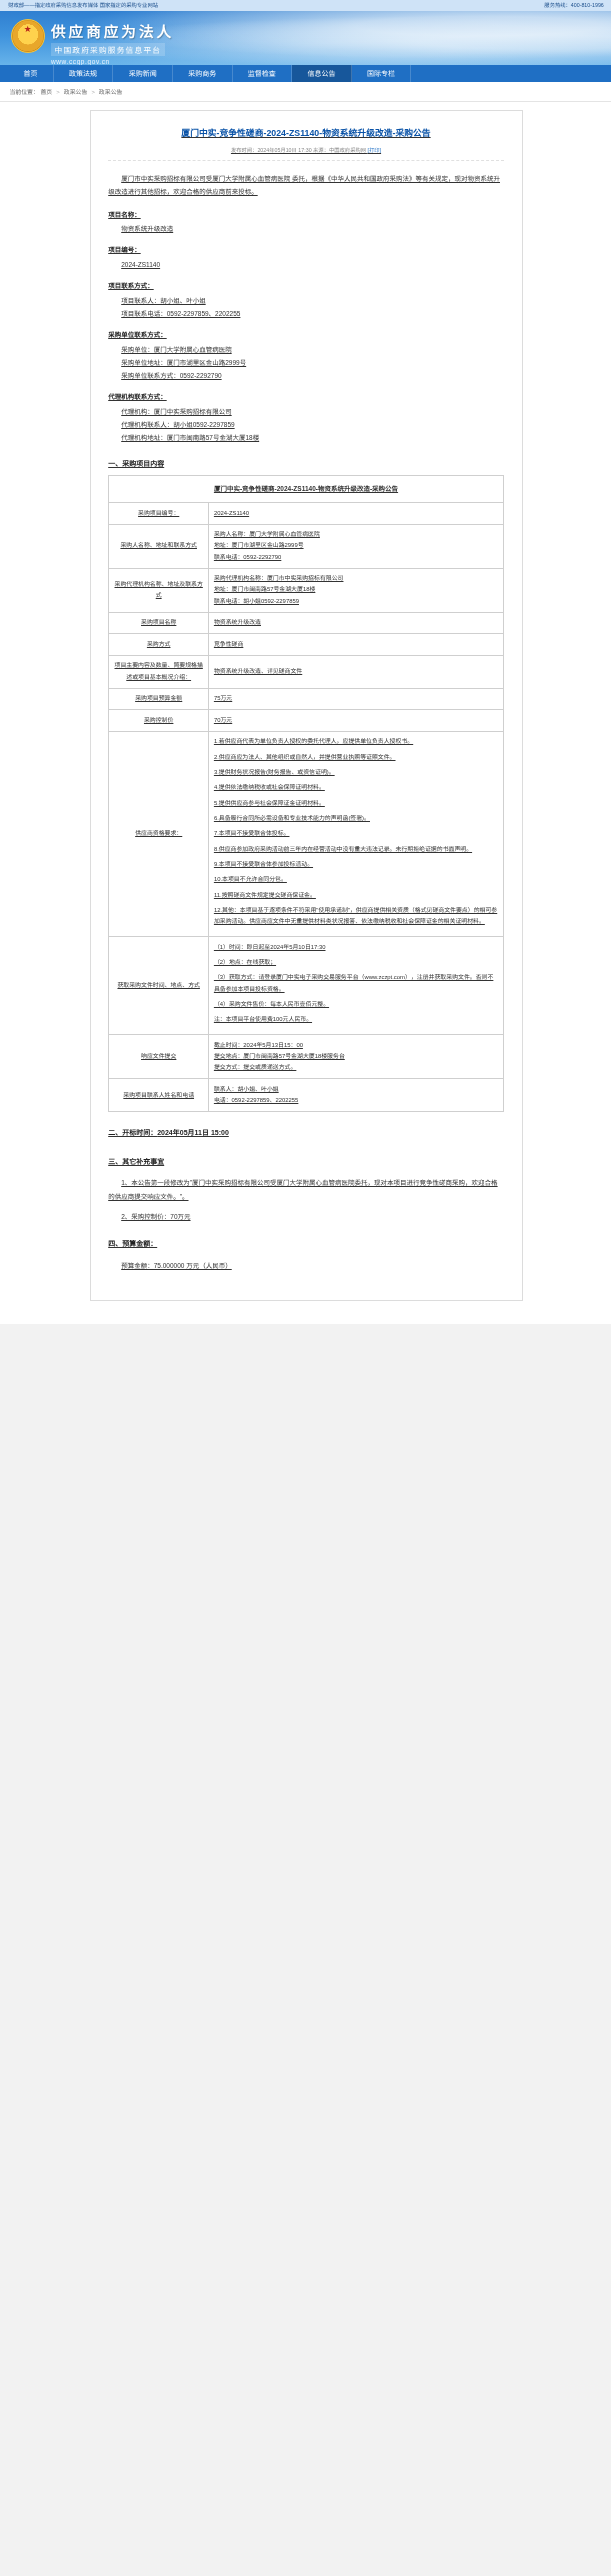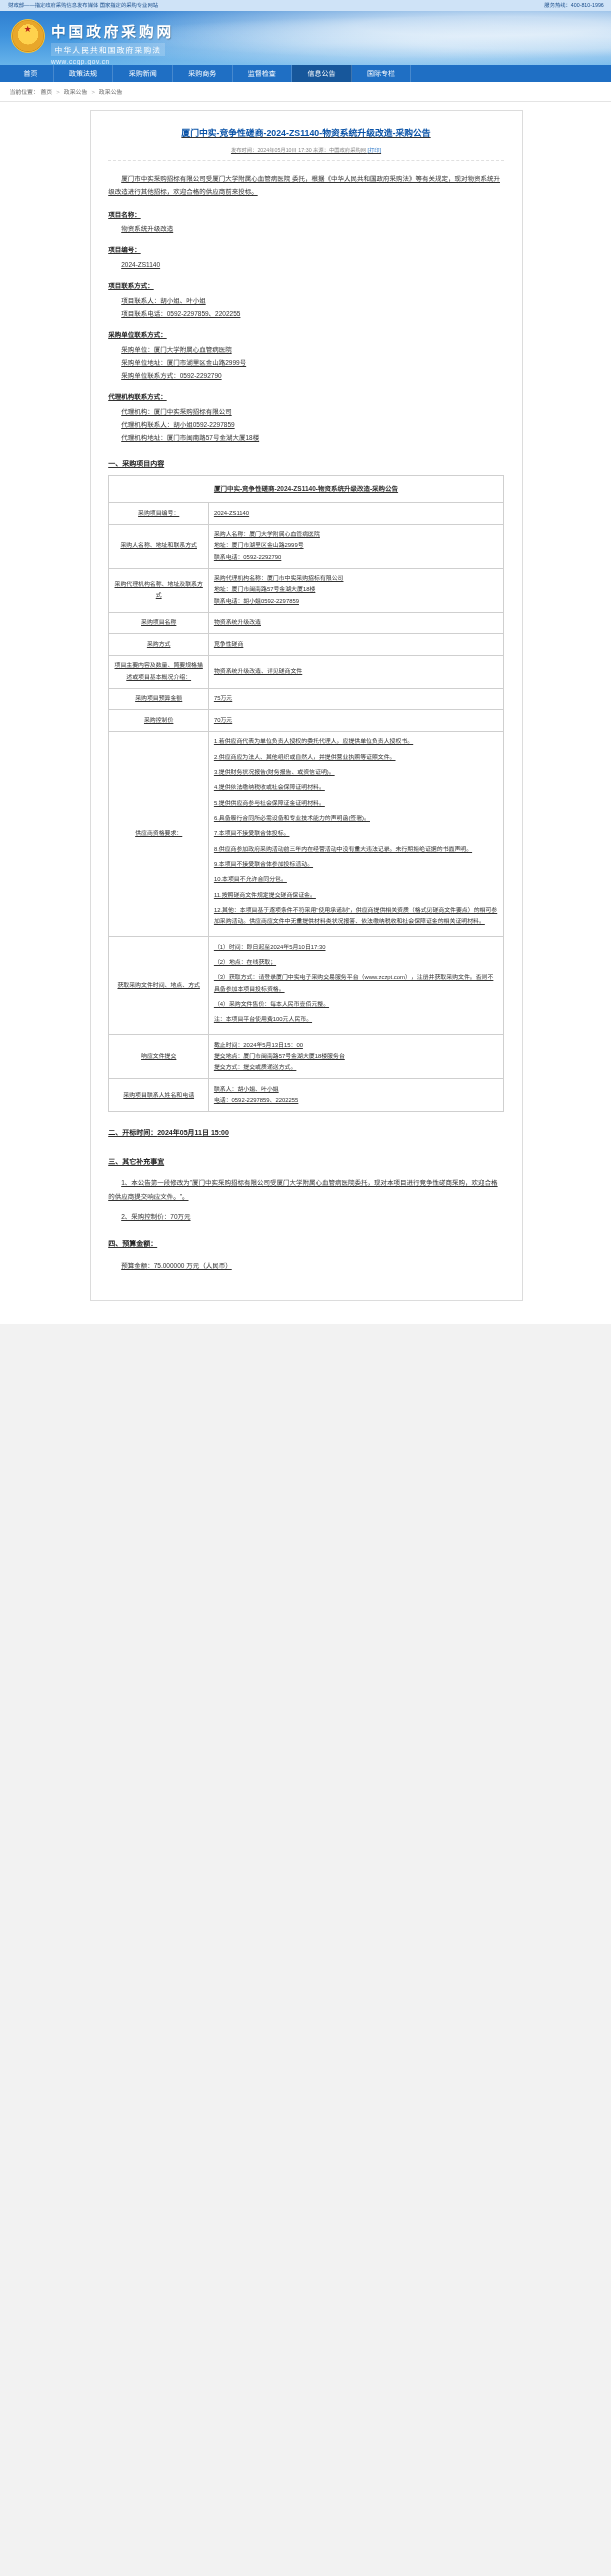--- a/index.html
+++ b/index.html
@@ -203,22 +203,22 @@
 
 <div class="topbar">
   <span>财政部——指定政府采购信息发布媒体 国家指定的采购专业网站</span>
   <span>服务热线：400-810-1996</span>
 </div>
 
 <div class="banner">
   <div class="clouds"></div>
   <div class="emblem"></div>
   <div class="banner-text">
-    <div class="banner-line1">中国政府采购网</div>
-    <div class="banner-line2">中华人民共和国政府采购法</div>
+    <div class="banner-line1">供应商应为法人</div>
+    <div class="banner-line2">中国政府采购服务信息平台</div>
     <div class="banner-line3">www.ccgp.gov.cn</div>
   </div>
 </div>
 
 <div class="nav">
   <div class="nav-item">首页</div>
   <div class="nav-item">政策法规</div>
   <div class="nav-item">采购新闻</div>
   <div class="nav-item">采购商务</div>
   <div class="nav-item">监督检查</div>

